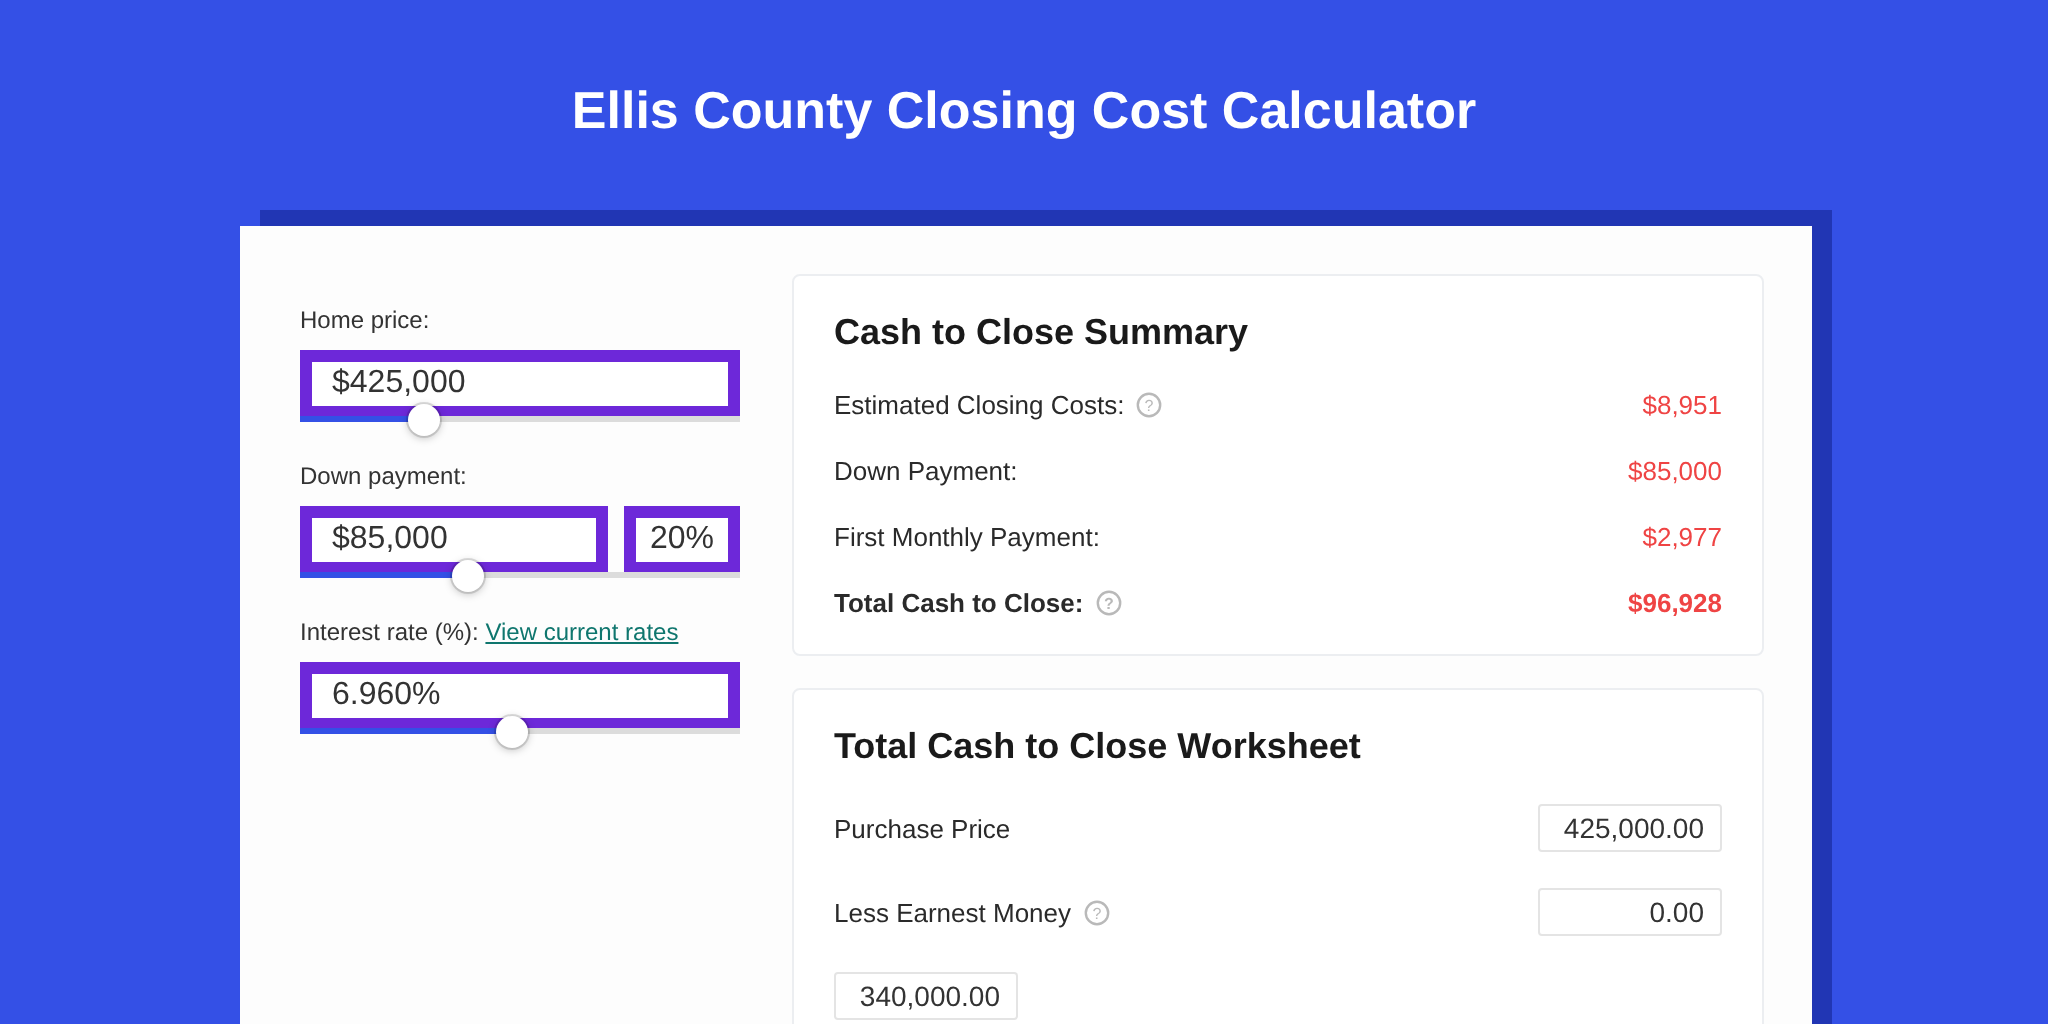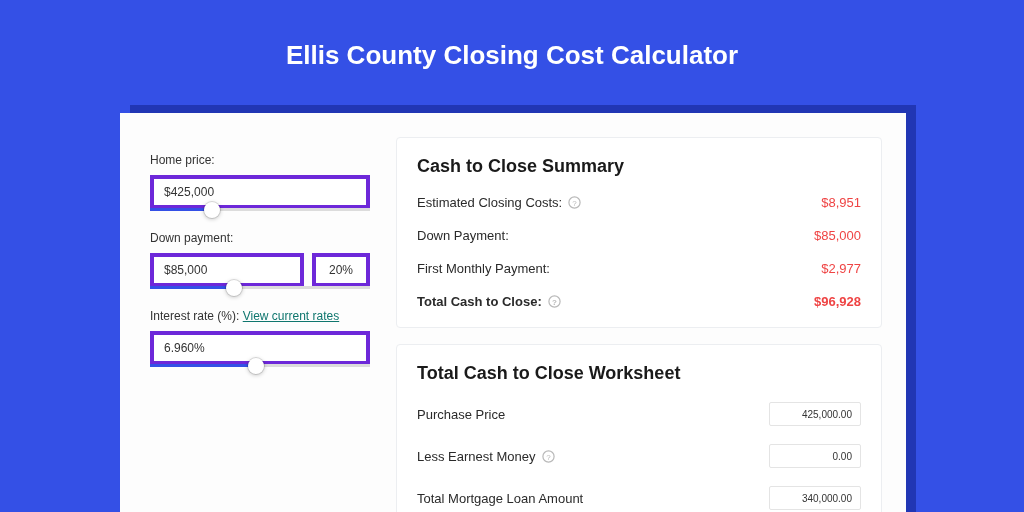--- a/index.html
+++ b/index.html
@@ -43,23 +43,23 @@
   }
   .fld-label {
     font-size: 12px;
     color: #333;
     margin-bottom: 8px;
     display: block;
   }
   .input-box {
     width: 100%;
     height: 34px;
-    border: 4px solid #6d28d9;
-    background: #fff;
-    font-size: 12px;
+    border: 6px solid #6d28d9;
+    background: #fff;
+    font-size: 16px;
     color: #333;
     padding: 0 10px;
     position: relative;
     display: flex;
     align-items: center;
   }
   .fld { margin-bottom: 20px; }
   .slider-track {
     position: relative;
     height: 3px;
@@ -132,21 +132,21 @@
     font-size: 13px;
     color: #2a2a2a;
     margin-bottom: 18px;
   }
   .ws-row .lbl { display: flex; align-items: center; gap: 6px; }
   .ws-input {
     width: 92px;
     height: 24px;
     border: 1px solid #e4e4e4;
     background: #fff;
-    font-size: 10px;
+    font-size: 14px;
     color: #333;
     text-align: right;
     padding: 0 8px;
     display: flex;
     align-items: center;
     justify-content: flex-end;
     border-radius: 2px;
   }
 </style>
 </head>
@@ -258,23 +258,20 @@
                 <span class="help">
                   <svg width="13" height="13" viewBox="0 0 13 13">
                     <circle cx="6.5" cy="6.5" r="5.6" fill="none" stroke="#b9b9b9" stroke-width="1.2"></circle>
                     <text x="6.5" y="9.5" text-anchor="middle" font-size="8" fill="#b9b9b9" font-family="Arial">?</text>
                   </svg>
                 </span>
               </div>
               <div class="ws-input">0.00</div>
             </div>
             <div class="ws-row">
-              <div class="lbl">
-                <span>Total Mortgage Loan Amount</span>
-              </div>
               <div class="ws-input">340,000.00</div>
             </div>
           </div>
       </div>
     </div>
 
   </div>
 
 </div>
 

